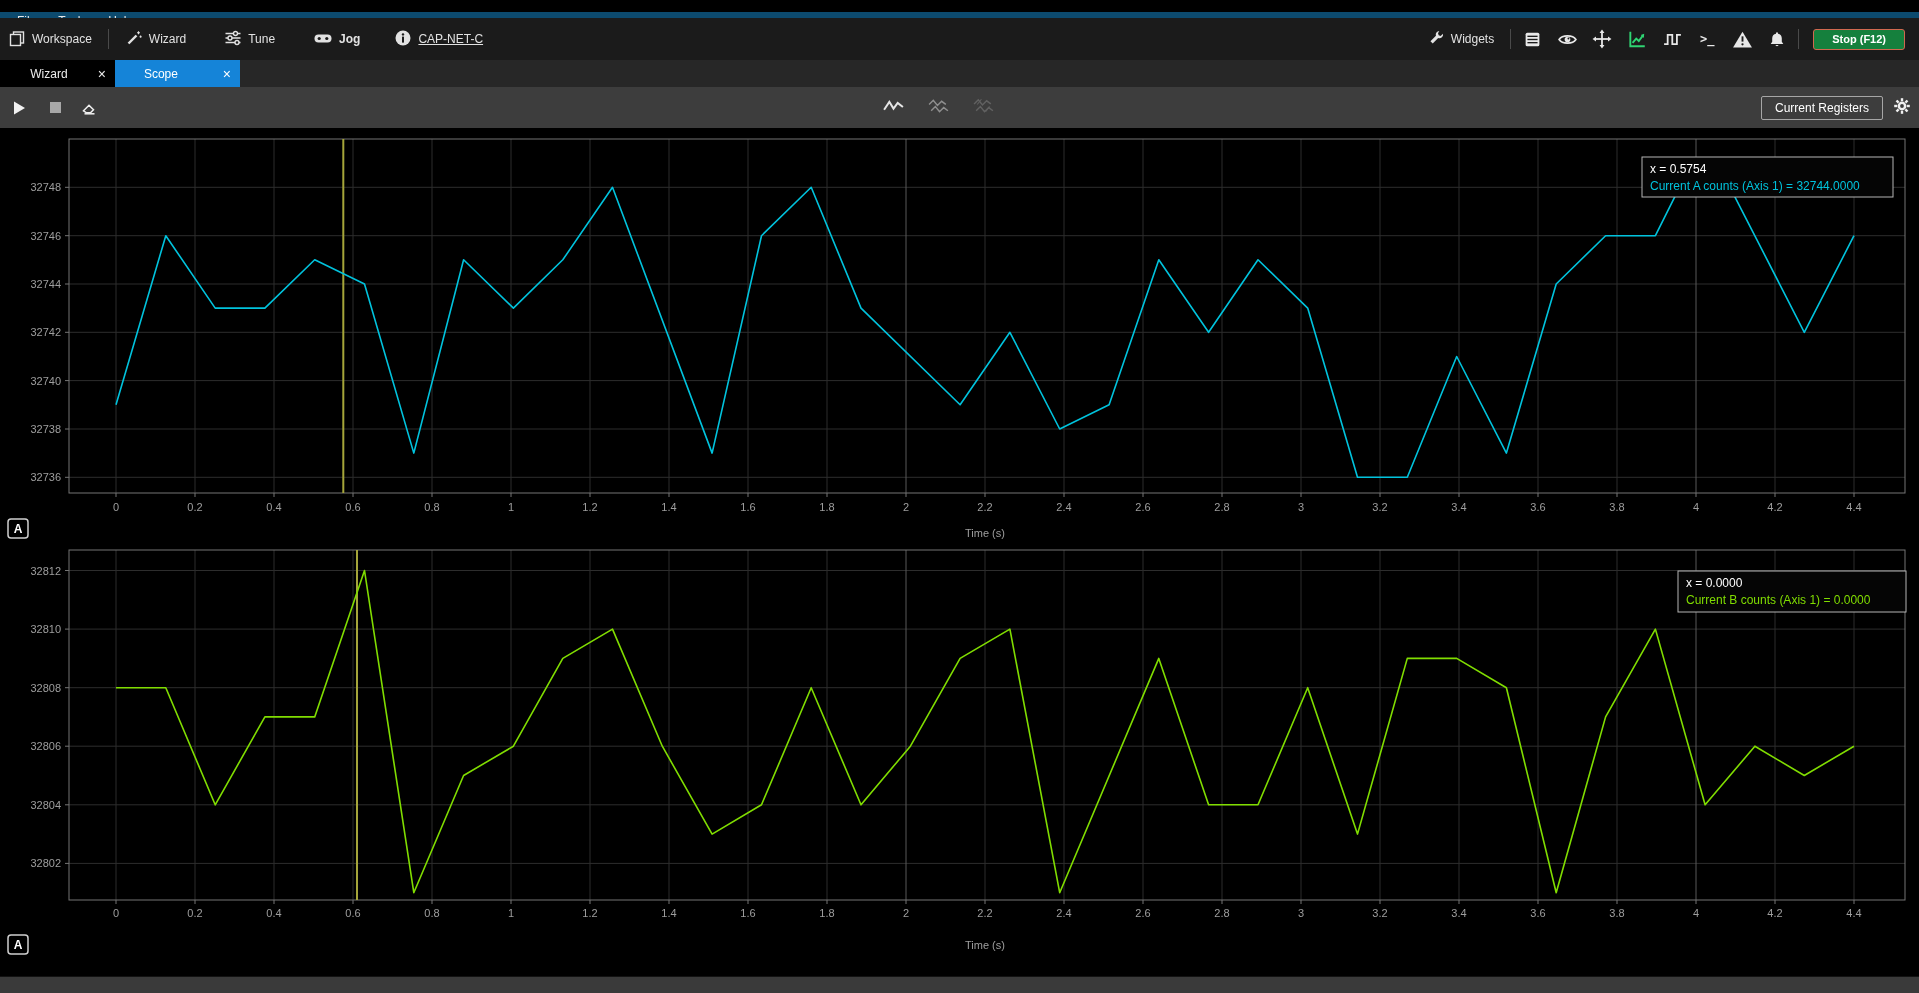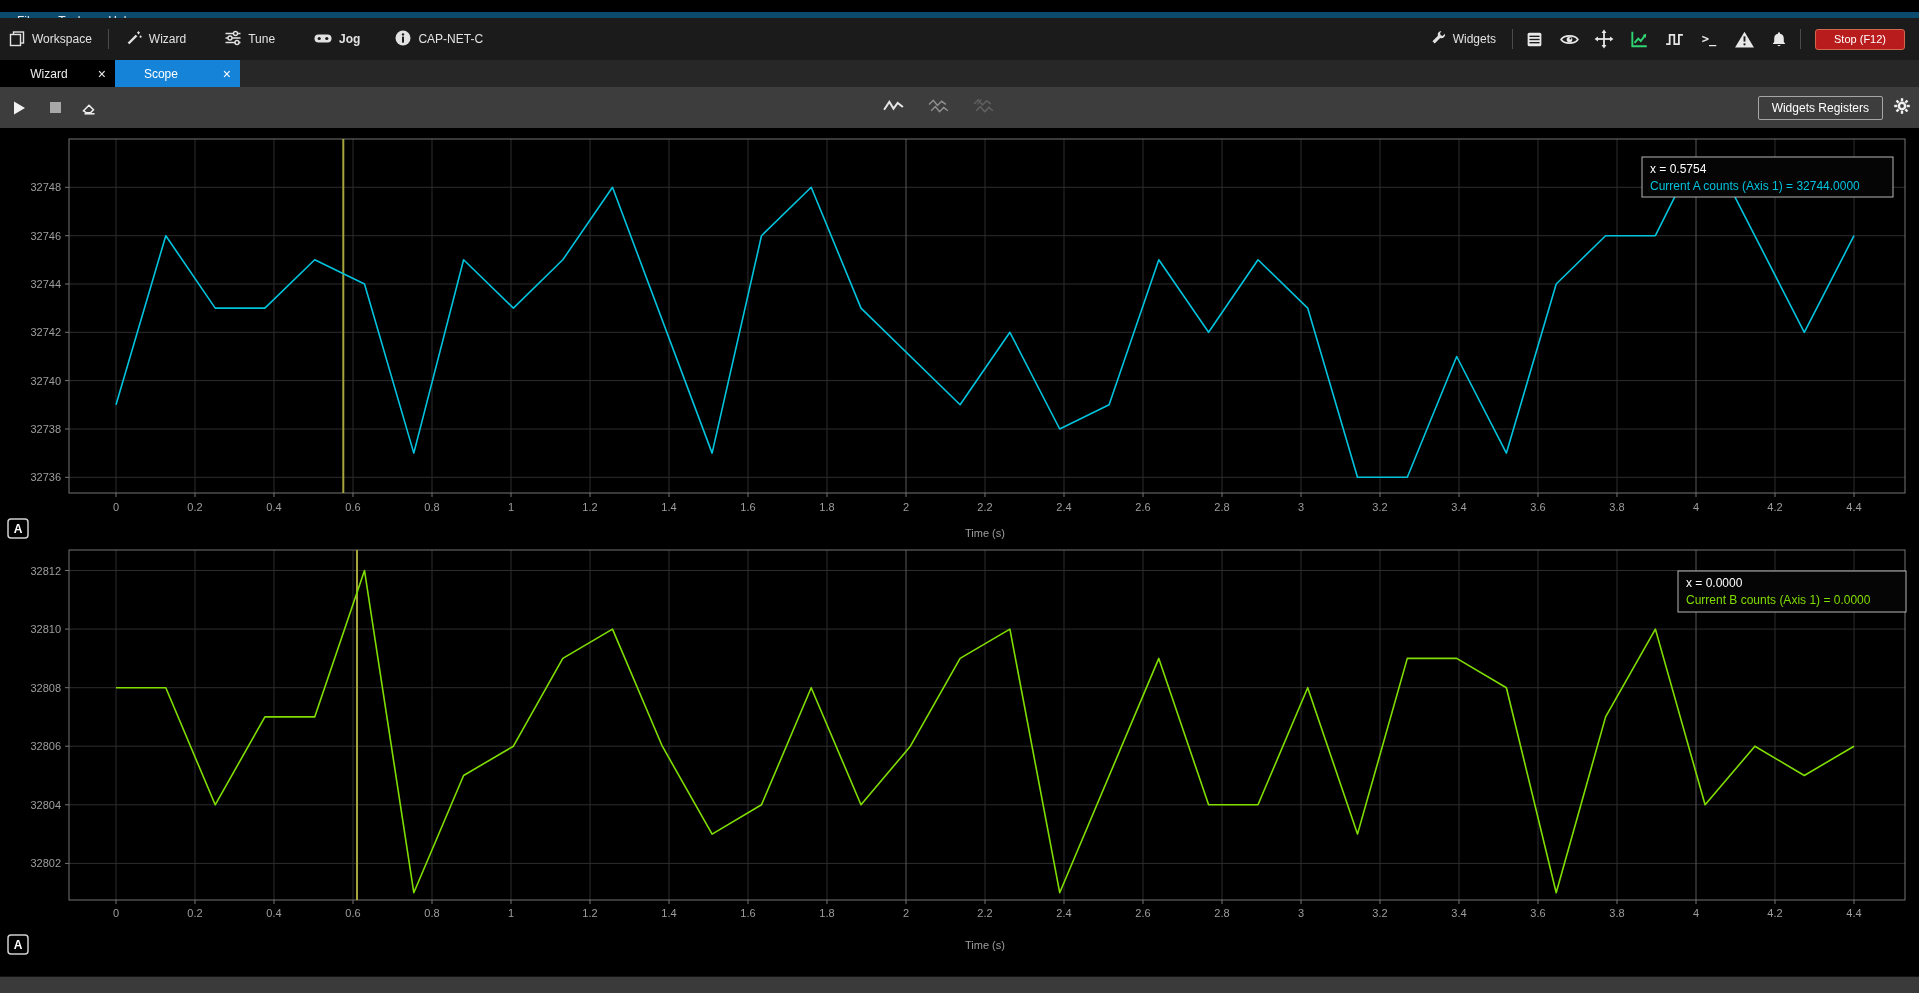--- a/index.html
+++ b/index.html
@@ -10,21 +10,21 @@
   .menubar{position:absolute;top:12px;left:0;right:0;height:18px;background:#0c4a6e;
            display:flex;align-items:center;padding-left:6px;z-index:5;}
   .menu-item{color:#e8e8e8;font-size:12px;padding:0 11px;line-height:18px;cursor:default;}
   
   .toolbar{position:absolute;top:18px;left:0;right:0;height:42px;background:#1b1b1b;
            display:flex;align-items:center;z-index:5;justify-content:space-between;}
   .tb-item{display:flex;align-items:center;gap:6px;color:#e2e2e2;font-size:12px;padding:4px 6px;}
   .tb-sep{width:1px;height:20px;background:#4a4a4a;margin:0 10px;}
   .tb-icons{display:flex;align-items:center;gap:13px;}
   .tb-iconbtn{display:flex;align-items:center;justify-content:center;width:22px;height:22px;}
-  .stop-btn{margin:0 14px 0 4px;background:#b91c1c;color:#fff;font-size:11px;font-weight:normal;
+  .stop-btn{margin:0 14px 0 4px;background:#15803d;color:#fff;font-size:11px;font-weight:bold;
             border:1px solid #d0684f;border-radius:3px;padding:3px 18px;line-height:13px;}
   .right-group{margin-left:auto;display:flex;align-items:center;}
   
   .tabbar{position:absolute;top:60px;left:0;right:0;height:27px;background:#272727;display:flex;z-index:5;}
   .tab{display:flex;align-items:center;font-size:12px;position:relative;}
   .tab .tab-label{flex:1;text-align:center;}
   .tab-close{font-size:14px;line-height:14px;padding:0 9px 0 0;}
   .tab-wizard{width:115px;background:#000;color:#ededed;}
   .tab-scope{width:125px;background:#1584d8;color:#fff;gap:16px;}
   
@@ -93,21 +93,21 @@
     <div class="tb-item" style="margin-left:26px;font-weight:bold;">
       <span>
         <svg width="20" height="18" viewBox="0 0 20 18">
             <rect x="1.5" y="5.5" width="17" height="8" rx="4" fill="#e2e2e2"></rect>
             <circle cx="6.2" cy="9.5" r="1.6" fill="#1b1b1b"></circle>
             <circle cx="13.8" cy="9.5" r="1.6" fill="#1b1b1b"></circle>
           </svg>
       </span>
       <span>Jog</span>
     </div>
-    <div class="tb-item" style="margin-left:22px;">
+    <div class="tb-item" style="margin-left:22px;text-decoration:underline;">
       <span>
         <svg width="18" height="18" viewBox="0 0 18 18">
             <circle cx="9" cy="9" r="7.5" fill="#e2e2e2"></circle>
             <circle cx="9" cy="5.4" r="1.2" fill="#1b1b1b"></circle>
             <rect x="8" y="7.6" width="2" height="6" fill="#1b1b1b"></rect>
           </svg>
       </span>
       <span>CAP-NET-C</span>
     </div>
 
@@ -228,21 +228,21 @@
       <span>
         <svg width="23" height="17" viewBox="0 0 22 16">
             <polyline points="2,6.5 6,2.5 10,7.5 14,3.5 18,6.5" fill="none" stroke="#616161" stroke-width="1.4"></polyline>
             <polyline points="4,13 8,9 12,14 16,10 20,13" fill="none" stroke="#616161" stroke-width="1.4"></polyline>
             <line x1="5" y1="7" x2="9" y2="2" stroke="#616161" stroke-width="1"></line>
             <line x1="13" y1="14" x2="17" y2="9" stroke="#616161" stroke-width="1"></line>
           </svg>
       </span>
     </div>
     <div class="sc-right">
-      <button class="select-registers">Widgets Registers</button>
+      <button class="select-registers">Current Registers</button>
       <span>
         <svg width="18" height="18" viewBox="0 0 18 18">
             <g stroke="#f0f0f0" stroke-width="2.4">
               <line x1="9" y1="1.2" x2="9" y2="4.2"></line>
               <line x1="9" y1="13.8" x2="9" y2="16.8"></line>
               <line x1="1.2" y1="9" x2="4.2" y2="9"></line>
               <line x1="13.8" y1="9" x2="16.8" y2="9"></line>
               <line x1="3.5" y1="3.5" x2="5.6" y2="5.6"></line>
               <line x1="12.4" y1="12.4" x2="14.5" y2="14.5"></line>
               <line x1="14.5" y1="3.5" x2="12.4" y2="5.6"></line>

